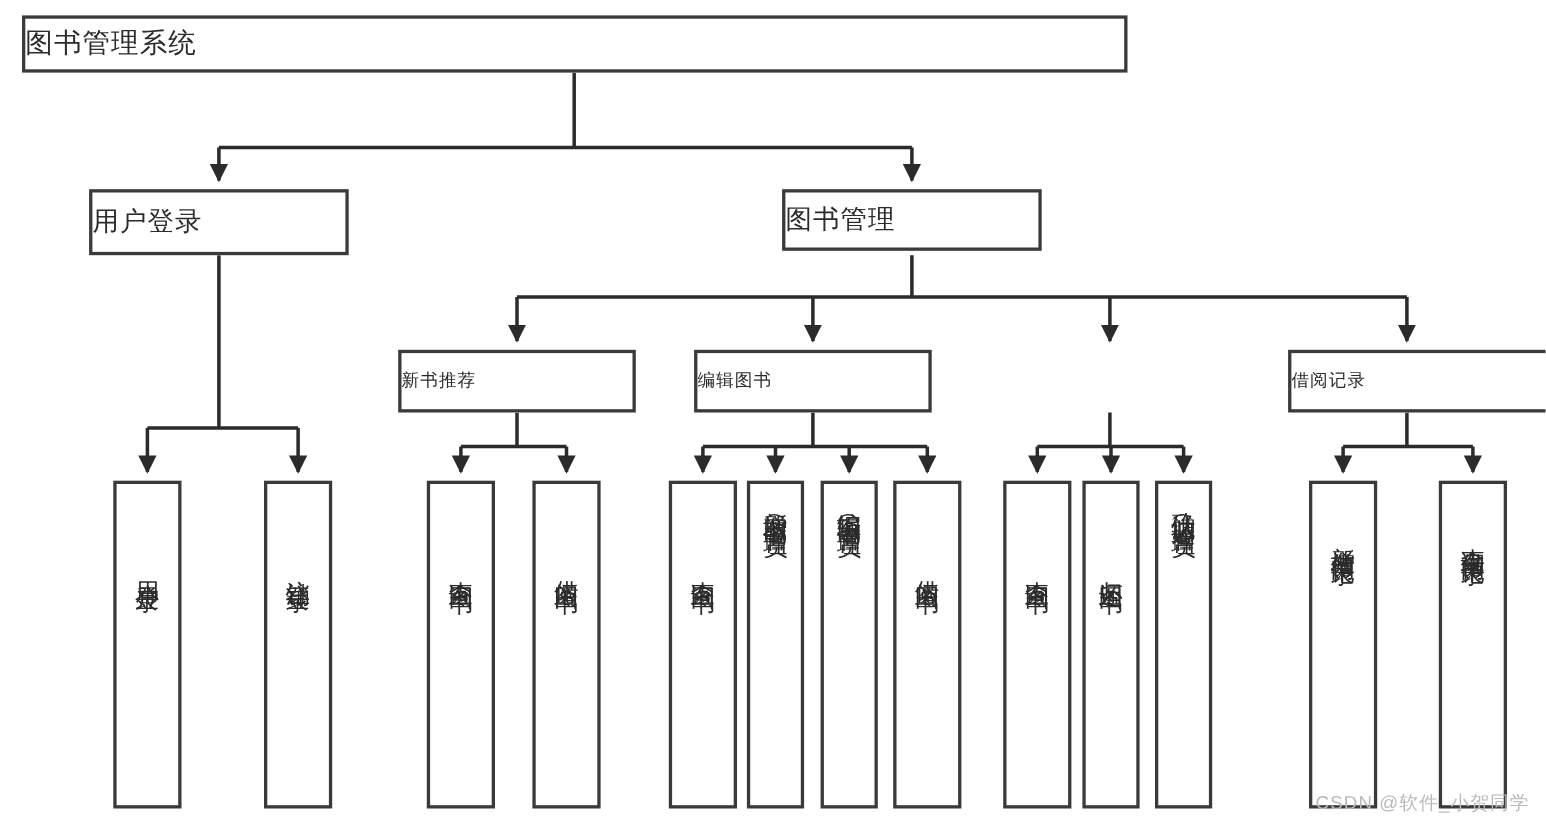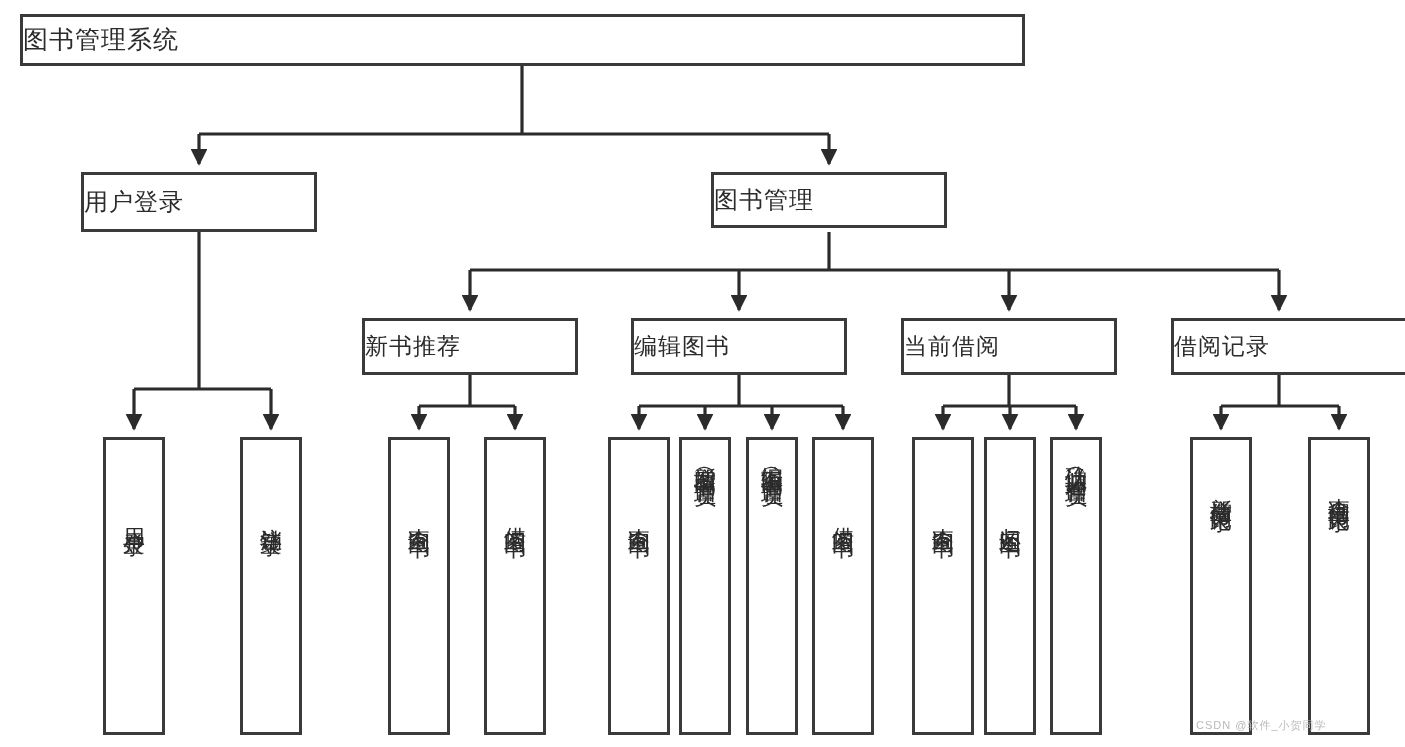--- a/index.html
+++ b/index.html
@@ -34,27 +34,27 @@
   .node.v span{
     writing-mode:vertical-rl;
     text-orientation:upright;
     display:block;
     line-height:1.08;
     letter-spacing:3px;
     white-space:pre-line;
   }
   .root span{font-size:25px;}
   .lvl2 span{font-size:24px;}
-  .lvl3 span{font-size:23px;}
+  .lvl3 span{font-size:16px;}
   .leaf span{font-size:22px;}
 
   .watermark{
     position:absolute;
     color:#b9b9b9;
-    font-size:11px;
+    font-size:17px;
     letter-spacing:1px;
     white-space:nowrap;
     user-select:none;
   }
 </style>
 </head>
 <body>
 
 <div id="canvas">
 
@@ -118,23 +118,20 @@
   <div class="node h lvl2" style="left:711px;top:172px;width:236px;height:56px;">
     <span>图书管理</span>
   </div>
 
   <div class="node h lvl3" style="left:362px;top:318px;width:216px;height:57px;">
     <span>新书推荐</span>
   </div>
   <div class="node h lvl3" style="left:631px;top:318px;width:216px;height:57px;">
     <span>编辑图书</span>
   </div>
-  <div class="node h lvl3" style="left:901px;top:318px;width:216px;height:57px;">
-    <span>当前借阅</span>
-  </div>
   <div class="node h lvl3" style="left:1171px;top:318px;width:249px;height:57px;">
     <span>借阅记录</span>
   </div>
 
   <div class="node v leaf" style="left:103px;top:437px;width:62px;height:298px;padding-top:70px;">
     <span>用户登录</span>
   </div>
   <div class="node v leaf" style="left:240px;top:437px;width:62px;height:298px;padding-top:70px;">
     <span>注销登录</span>
   </div>

